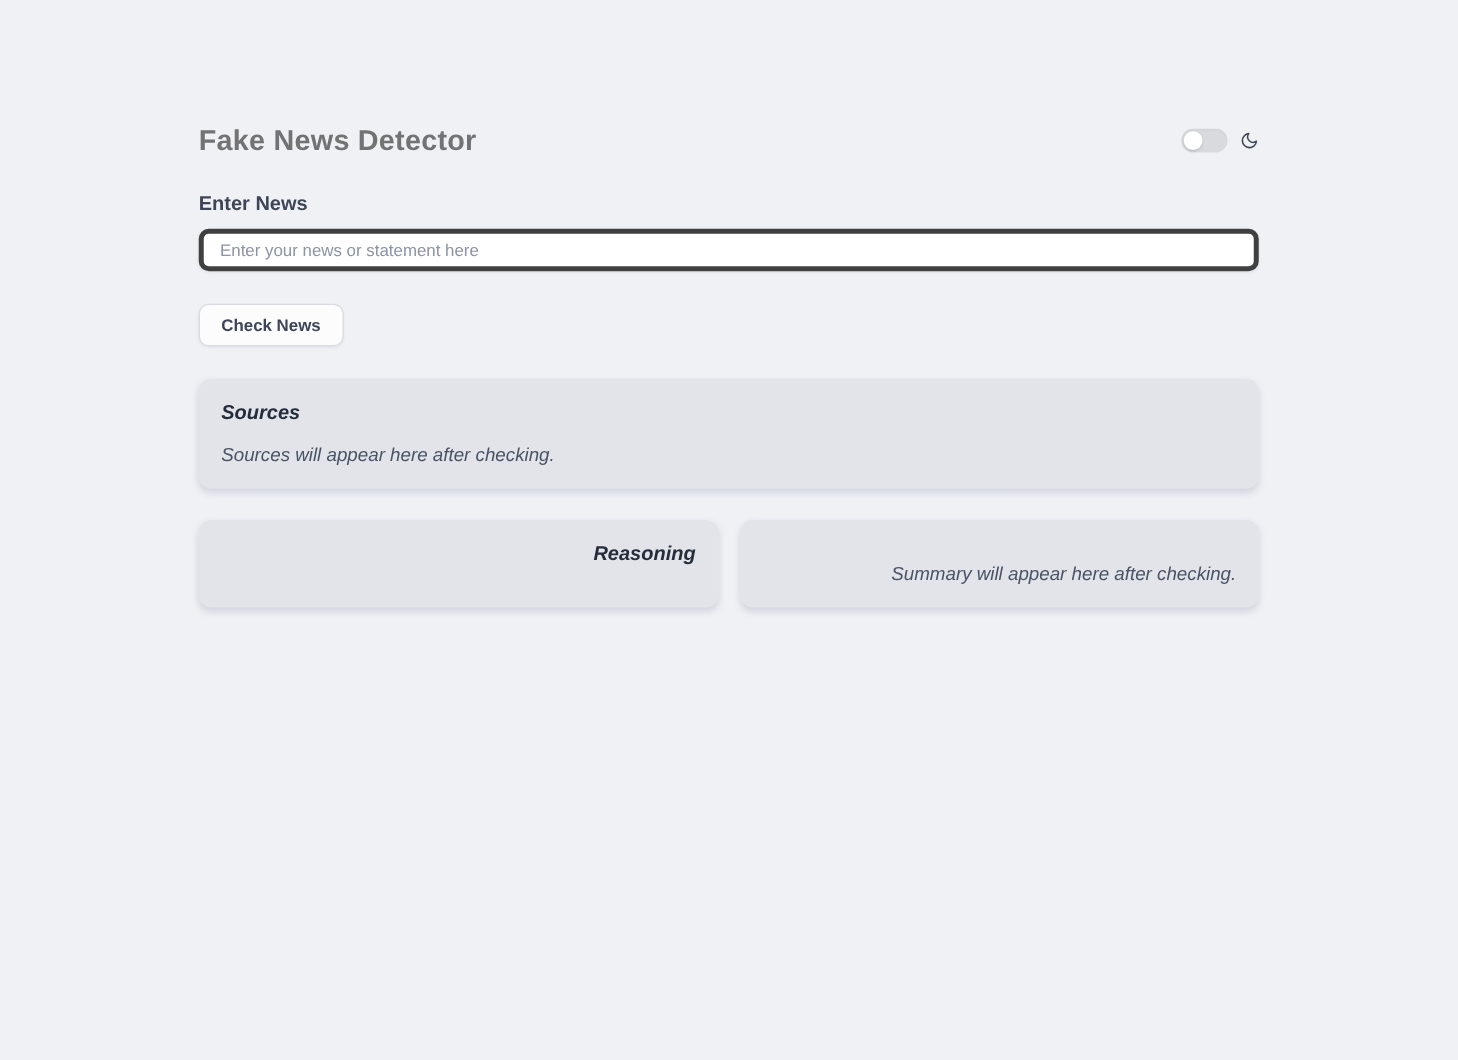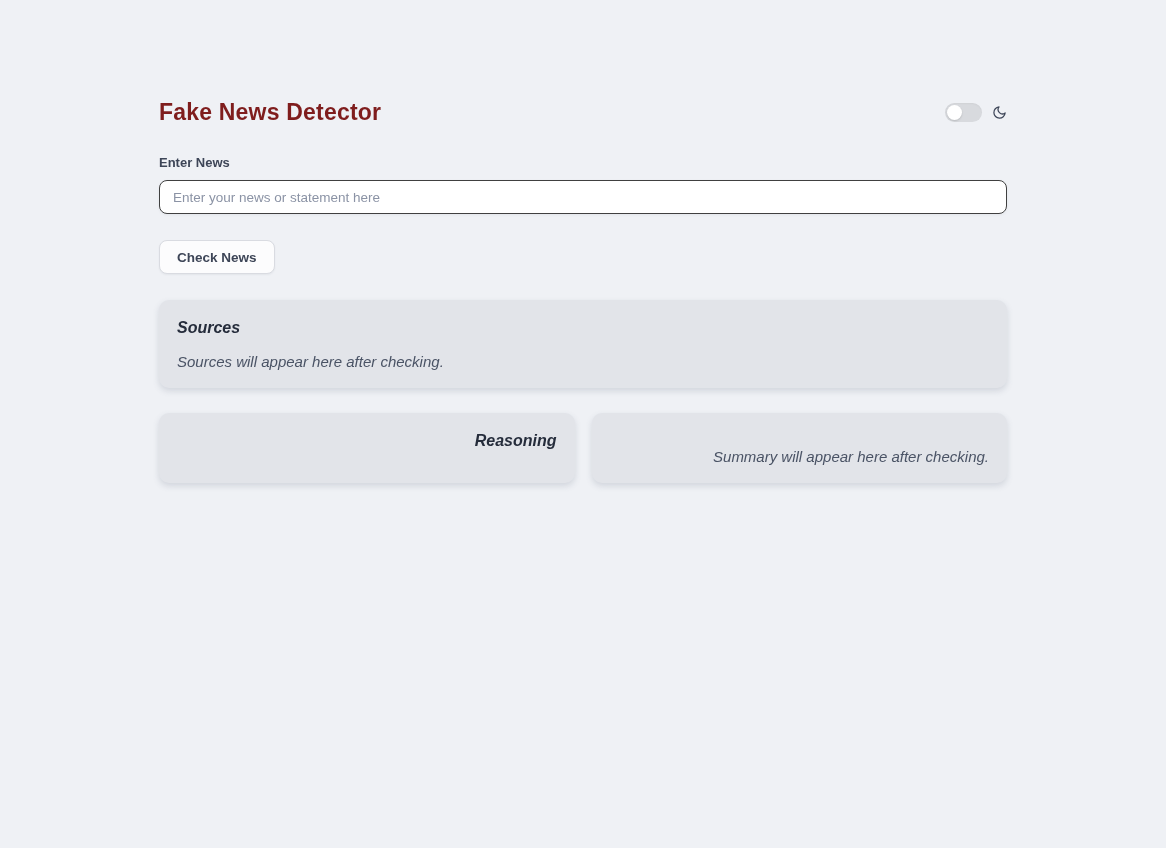--- a/index.html
+++ b/index.html
@@ -22,21 +22,21 @@
   
   .header-row {
     display: flex;
     align-items: center;
     justify-content: space-between;
   }
 
   .page-title {
     font-size: 23px;
     font-weight: 700;
-    color: #7f1d1d;
+    color: #737373;
     letter-spacing: 0.2px;
   }
 
   .header-controls {
     display: flex;
     align-items: center;
     gap: 10px;
   }
 
   .toggle {
@@ -63,31 +63,31 @@
   .moon {
     width: 15px;
     height: 15px;
     color: #3e4658;
     display: block;
   }
 
   
   .field-label {
     margin-top: 29px;
-    font-size: 13px;
+    font-size: 16px;
     font-weight: 600;
     color: #3d4557;
   }
 
   .news-input {
     margin-top: 10px;
     width: 100%;
     height: 34px;
     background: #ffffff;
-    border: 1px solid #404040;
+    border: 4px solid #404040;
     border-radius: 8px;
     padding: 0 13px;
     font-size: 13.5px;
     font-family: "Liberation Sans", "DejaVu Sans", sans-serif;
     color: #3d4557;
     box-shadow: 0 1px 3px rgba(40,48,70,0.06);
     outline: none;
   }
 
   .news-input::placeholder {

